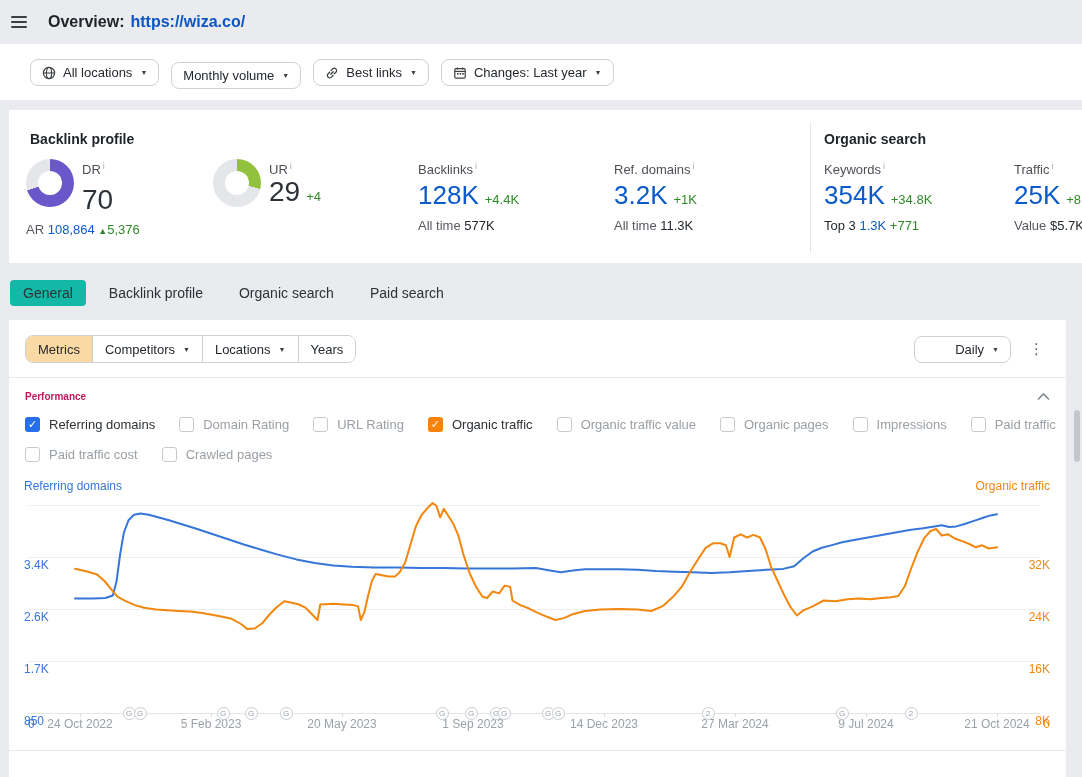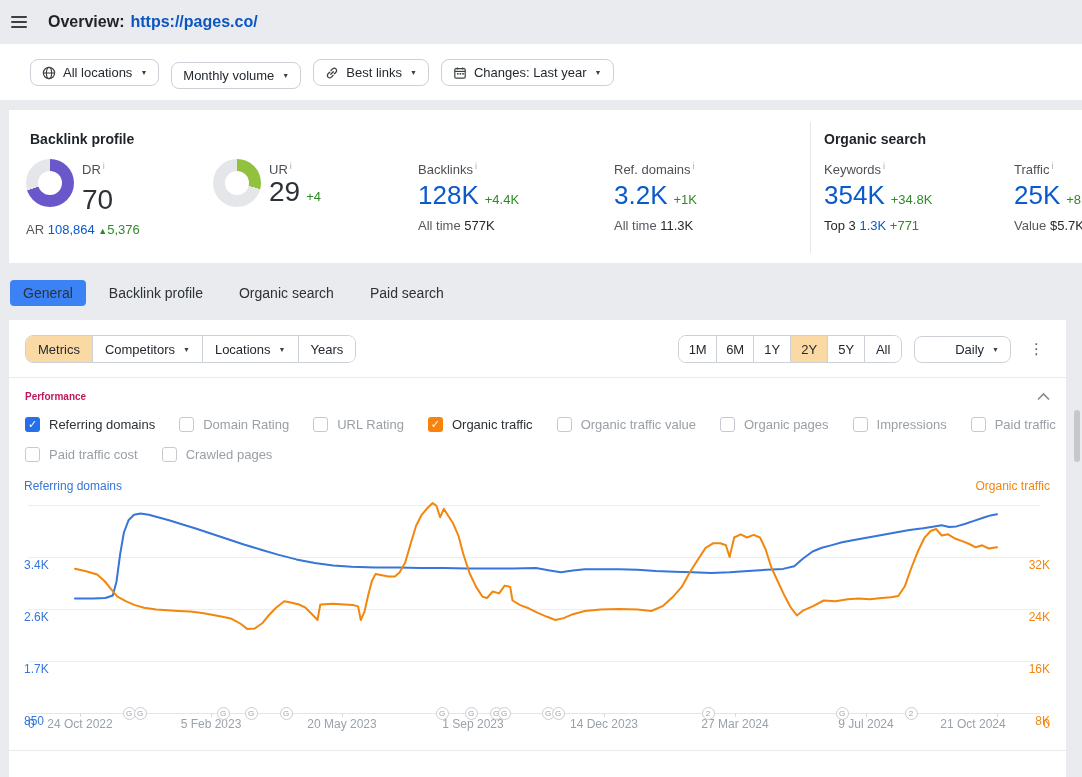--- a/index.html
+++ b/index.html
@@ -34,21 +34,21 @@
   .m-sub .green { color:#2f8b27; }
   .tri { font-size:9px; color:#2f8b27; }
   .donut { position:absolute; width:48px; height:48px; border-radius:50%; }
   .donut::after { content:""; position:absolute; inset:12px; background:#fff; border-radius:50%; }
   .vdiv { position:absolute; width:1px; background:#e4e7ea; }
   .metric-block { position:absolute; }
 
   
   .tabs { margin:15px 0 0 10px; display:flex; align-items:center; height:29px; }
   .tab { font-size:14px; color:#2d3237; padding:5px 13px; margin-right:10px; border-radius:4px; cursor:pointer; }
-  .tab.active { background:#3b82f6; }
+  .tab.active { background:#14b8a6; }
 
   
   .main-card { position:relative; margin:13px 16px 0 9px; width:1057px; height:462px; background:#fff; }
   .toolbar { display:flex; align-items:center; padding:15px 16px 0 16px; }
   .btn-group { display:inline-flex; border:1px solid #ccd1d7; border-radius:8px; overflow:hidden; background:#fff; }
   .cell { display:flex; align-items:center; gap:7px; height:26px; padding:0 12px; font-size:13px; color:#24292f; cursor:pointer; border-left:1px solid #ccd1d7; background:#fff; }
   .cell:first-child { border-left:none; }
   .cell.active { background:#fbd9a4; }
   .toolbar-right { margin-left:auto; display:flex; align-items:center; gap:12px; }
   .range-cell { min-width:37px; justify-content:center; padding:0 8px; }
@@ -83,21 +83,21 @@
 </head>
 <body>
 
 <header class="top-header">
   <div class="hamburger">
       <span></span>
       <span></span>
       <span></span>
     </div>
   <div class="page-title">Overview:</div>
-  <a class="page-url">https://pages.co/</a>
+  <a class="page-url">https://wiza.co/</a>
 </header>
 
 <div class="filter-row" id="filter-row"><button class="btn">
       <span style="display:flex;">
         <svg width="14" height="14" viewBox="0 0 14 14">
           <circle cx="7" cy="7" r="5.6" fill="none" stroke="#3c4043" stroke-width="1.2"></circle>
           <ellipse cx="7" cy="7" rx="2.6" ry="5.6" fill="none" stroke="#3c4043" stroke-width="1.1"></ellipse>
           <line x1="1.4" y1="7" x2="12.6" y2="7" stroke="#3c4043" stroke-width="1.1"></line>
         </svg>
       </span>
@@ -199,28 +199,20 @@
         </div>
         <div class="cell">
           <span>Locations</span>
           <span class="caret">▼</span>
         </div>
         <div class="cell">
           <span>Years</span>
         </div>
       </div>
     <div class="toolbar-right">
-      <div class="btn-group" id="range-group">
-          <div class="cell range-cell">1M</div>
-          <div class="cell range-cell">6M</div>
-          <div class="cell range-cell">1Y</div>
-          <div class="cell range-cell active">2Y</div>
-          <div class="cell range-cell">5Y</div>
-          <div class="cell range-cell">All</div>
-        </div>
       <button class="btn" style="margin:0;padding-left:40px;">
           <span>Daily</span>
           <span class="caret">▼</span>
         </button>
       <div class="kebab">⋮</div>
     </div>
   </div>
   <div class="hr"></div>
 
   <div class="perf-header">
@@ -305,21 +297,21 @@
       <div class="xtick-label" style="left: 333px;">20 May 2023</div>
       <div class="xtick-mark" style="left: 464px;"></div>
       <div class="xtick-label" style="left: 464px;">1 Sep 2023</div>
       <div class="xtick-mark" style="left: 595px;"></div>
       <div class="xtick-label" style="left: 595px;">14 Dec 2023</div>
       <div class="xtick-mark" style="left: 726px;"></div>
       <div class="xtick-label" style="left: 726px;">27 Mar 2024</div>
       <div class="xtick-mark" style="left: 857px;"></div>
       <div class="xtick-label" style="left: 857px;">9 Jul 2024</div>
       <div class="xtick-mark" style="left: 988px;"></div>
-      <div class="xtick-label" style="left: 964px;">21 Oct 2024</div>
+      <div class="xtick-label" style="left: 988px;">21 Oct 2024</div>
       <div class="badge" style="left: 113.5px; top: 230.5px;">G</div>
       <div class="badge" style="left: 124.5px; top: 230.5px;">G</div>
       <div class="badge" style="left: 207.5px; top: 230.5px;">G</div>
       <div class="badge" style="left: 235.5px; top: 230.5px;">G</div>
       <div class="badge" style="left: 270.5px; top: 230.5px;">G</div>
       <div class="badge" style="left: 426.5px; top: 230.5px;">G</div>
       <div class="badge" style="left: 455.5px; top: 230.5px;">G</div>
       <div class="badge" style="left: 480.5px; top: 230.5px;">G</div>
       <div class="badge" style="left: 488.5px; top: 230.5px;">G</div>
       <div class="badge" style="left: 532.5px; top: 230.5px;">G</div>

